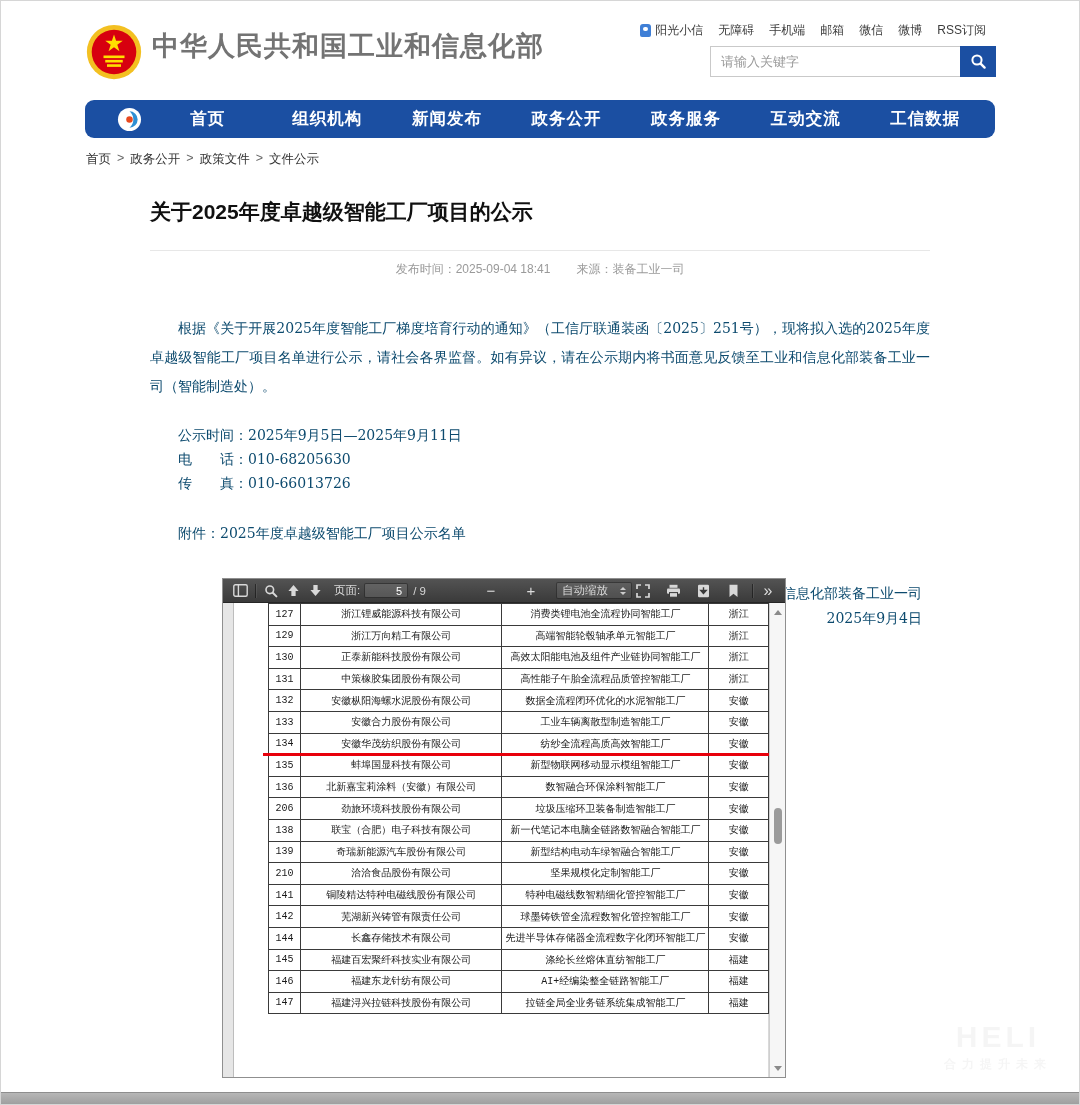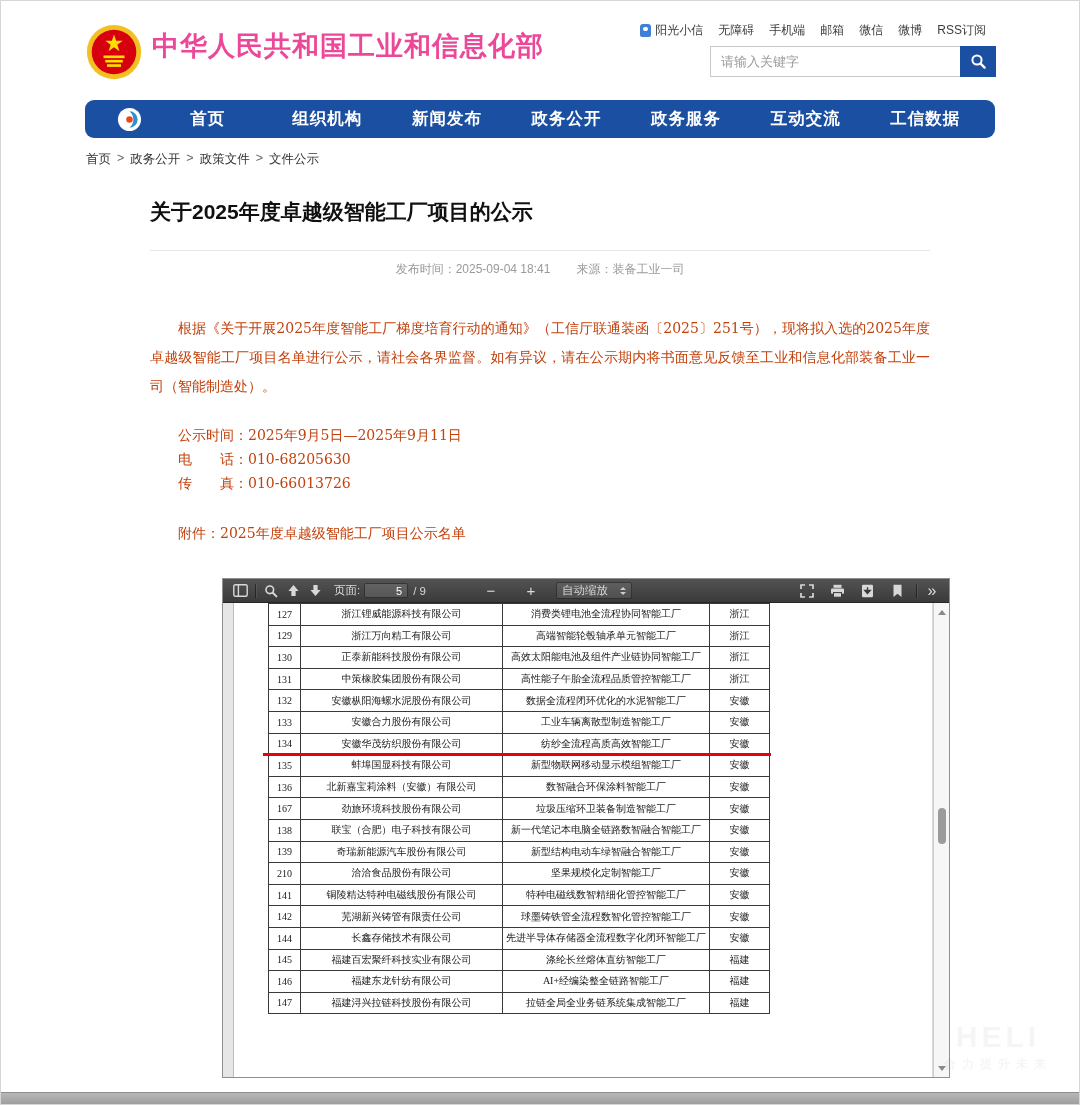--- a/index.html
+++ b/index.html
@@ -4,21 +4,21 @@
 <style>
   * { margin:0; padding:0; box-sizing:border-box; }
   html,body { background:#fff; }
   body { font-family:"Liberation Sans", sans-serif; }
   .stage { position:relative; width:1080px; height:1105px; background:#fff; overflow:hidden; }
   .frame { position:absolute; inset:0; border:1px solid #d6d6d6; pointer-events:none; z-index:50; }
 
   
   .emblem { position:absolute; left:86px; top:24px; width:56px; height:56px; }
   .brand-text { position:absolute; left:152px; top:28px; }
-  .site-title { font-size:27px; font-weight:bold; color:#ec4899; letter-spacing:1px; }
+  .site-title { font-size:27px; font-weight:bold; color:#737373; letter-spacing:1px; }
   .site-sub { font-size:10.5px; font-weight:bold; color:#2a6cb5; margin-top:6px; }
 
   .quick-links { position:absolute; top:22px; right:94px; display:flex; align-items:center; gap:15px;
                  font-size:12px; color:#3c3c3c; }
   .ql-item { display:flex; align-items:center; gap:4px; cursor:pointer; white-space:nowrap; }
   .sun-icon { width:11px; height:13px; background:#3f7fd6; border-radius:3px 3px 2px 2px; position:relative; display:inline-block; }
   .sun-icon::after { content:""; position:absolute; left:3px; top:3px; width:5px; height:4px; background:#fff; border-radius:2px; }
 
   .search-box { position:absolute; left:710px; top:46px; width:286px; height:31px; display:flex; }
   .search-input { flex:1; border:1px solid #c9c9c9; border-right:none; padding:0 10px; font-size:13px; color:#333; outline:none; }
@@ -34,28 +34,28 @@
   
   .breadcrumb { position:absolute; left:86px; top:151px; font-size:12.5px; color:#333; display:flex; gap:6px; }
   .crumb { cursor:pointer; }
   .crumb-sep { color:#666; }
 
   
   .article { position:absolute; left:150px; top:198px; width:780px; color:#333; }
   .art-title { text-align:left; font-size:21px; font-weight:bold; color:#101010; }
   .art-divider { border-top:1px solid #e7e7e7; margin-top:24px; }
   .art-meta { text-align:center; font-size:12px; color:#9a9a9a; padding:10px 0 0 0; display:flex; justify-content:center; gap:26px; }
-  .art-body { font-family:"DejaVu Serif","Liberation Serif",serif; font-size:14px; color:#c2410c;margin-top:15px; }
+  .art-body { font-family:"DejaVu Serif","Liberation Serif",serif; font-size:14px; color:#0c4a6e;margin-top:15px; }
   .art-para { margin-top:36px; line-height:29px; text-indent:2em; text-align:justify; }
   .art-info { margin-top:22px; padding-left:2em; line-height:24px; }
   .art-attach { margin-top:30px; padding-left:2em; }
   .art-sign { margin-top:38px; text-align:right; line-height:25px; padding-right:8px; }
 
   
-  .viewer { position:absolute; left:222px; top:578px; width:728px; height:500px; border:1px solid #8f8f8f;
+  .viewer { position:absolute; left:222px; top:578px; width:564px; height:500px; border:1px solid #8f8f8f;
             background:#a3a3a3; display:flex; flex-direction:column; }
   .vt { height:24px; background:linear-gradient(#535353,#3a3a3a); border-bottom:1px solid #262626;
         display:flex; align-items:center; padding:0 6px; color:#d8d8d8; flex:0 0 auto; }
   .vt svg { display:block; }
   .tb-btn { height:20px; min-width:22px; display:flex; align-items:center; justify-content:center; cursor:pointer; border-radius:2px; }
   .tb-sep { width:1px; height:14px; background:rgba(0,0,0,.45); box-shadow:1px 0 0 rgba(255,255,255,.08); margin:0 4px; }
   .vt-label { font-size:11.5px; margin:0 4px 0 8px; white-space:nowrap; }
   .page-input { width:44px; height:15px; background:rgba(255,255,255,.12); border:1px solid rgba(0,0,0,.45);
                 color:#fff; font-size:11px; text-align:right; padding-right:5px; border-radius:2px; outline:none; }
   .page-total { font-size:11.5px; margin-left:5px; white-space:nowrap; }
@@ -67,21 +67,21 @@
   .caret-updown { display:flex; flex-direction:column; gap:2px; }
   .caret-updown i { display:block; width:0; height:0; border-left:3px solid transparent; border-right:3px solid transparent; }
   .caret-up { border-bottom:3px solid #ccc; }
   .caret-down { border-top:3px solid #ccc; }
   .vt-right { margin-left:auto; display:flex; align-items:center; }
 
   .vbody { flex:1; display:flex; overflow:hidden; position:relative; }
   .v-strip { width:11px; background:#e6e6e6; border-right:1px solid #bdbdbd; flex:0 0 auto; }
   .pdf-page { flex:1; background:#fff; position:relative; overflow:hidden; box-shadow:inset -1px 0 0 #d9d9d9; }
   .doc-table { border-collapse:collapse; table-layout:fixed; margin-left:34px;
-               font-family:Liberation Serif, serif; font-size:10px; color:#1a1a1a; }
+               font-family:Liberation Mono, monospace; font-size:10px; color:#1a1a1a; }
   .doc-table td { border:1px solid #3a3a3a; height:21.6px; text-align:center; padding:0 3px;
                   overflow:hidden; white-space:nowrap; }
   .col-no { width:32px; } .col-co { width:202px; } .col-pj { width:196px; } .col-pv { width:60px; }
   .red-line { position:absolute; left:29px; width:508px; height:3px; background:#e8000b; z-index:5; }
 
   .v-scroll { width:16px; background:#f6f6f6; border-left:1px solid #cfcfcf; position:relative; flex:0 0 auto; }
   .scroll-up, .scroll-down { position:absolute; left:0; width:100%; height:14px; display:flex; align-items:center; justify-content:center; cursor:pointer; }
   .scroll-up { top:2px; } .scroll-down { bottom:2px; }
   .scroll-up i { width:0; height:0; border-left:4px solid transparent; border-right:4px solid transparent; border-bottom:5px solid #8a8a8a; }
   .scroll-down i { width:0; height:0; border-left:4px solid transparent; border-right:4px solid transparent; border-top:5px solid #8a8a8a; }
@@ -347,21 +347,21 @@
       <td class="c-pj">新型物联网移动显示模组智能工厂</td>
       <td class="c-pv">安徽</td>
     </tr>
               <tr class="trow">
       <td class="c-no">136</td>
       <td class="c-co">北新嘉宝莉涂料（安徽）有限公司</td>
       <td class="c-pj">数智融合环保涂料智能工厂</td>
       <td class="c-pv">安徽</td>
     </tr>
               <tr class="trow">
-      <td class="c-no">167</td>
+      <td class="c-no">206</td>
       <td class="c-co">劲旅环境科技股份有限公司</td>
       <td class="c-pj">垃圾压缩环卫装备制造智能工厂</td>
       <td class="c-pv">安徽</td>
     </tr>
               <tr class="trow">
       <td class="c-no">138</td>
       <td class="c-co">联宝（合肥）电子科技有限公司</td>
       <td class="c-pj">新一代笔记本电脑全链路数智融合智能工厂</td>
       <td class="c-pv">安徽</td>
     </tr>

